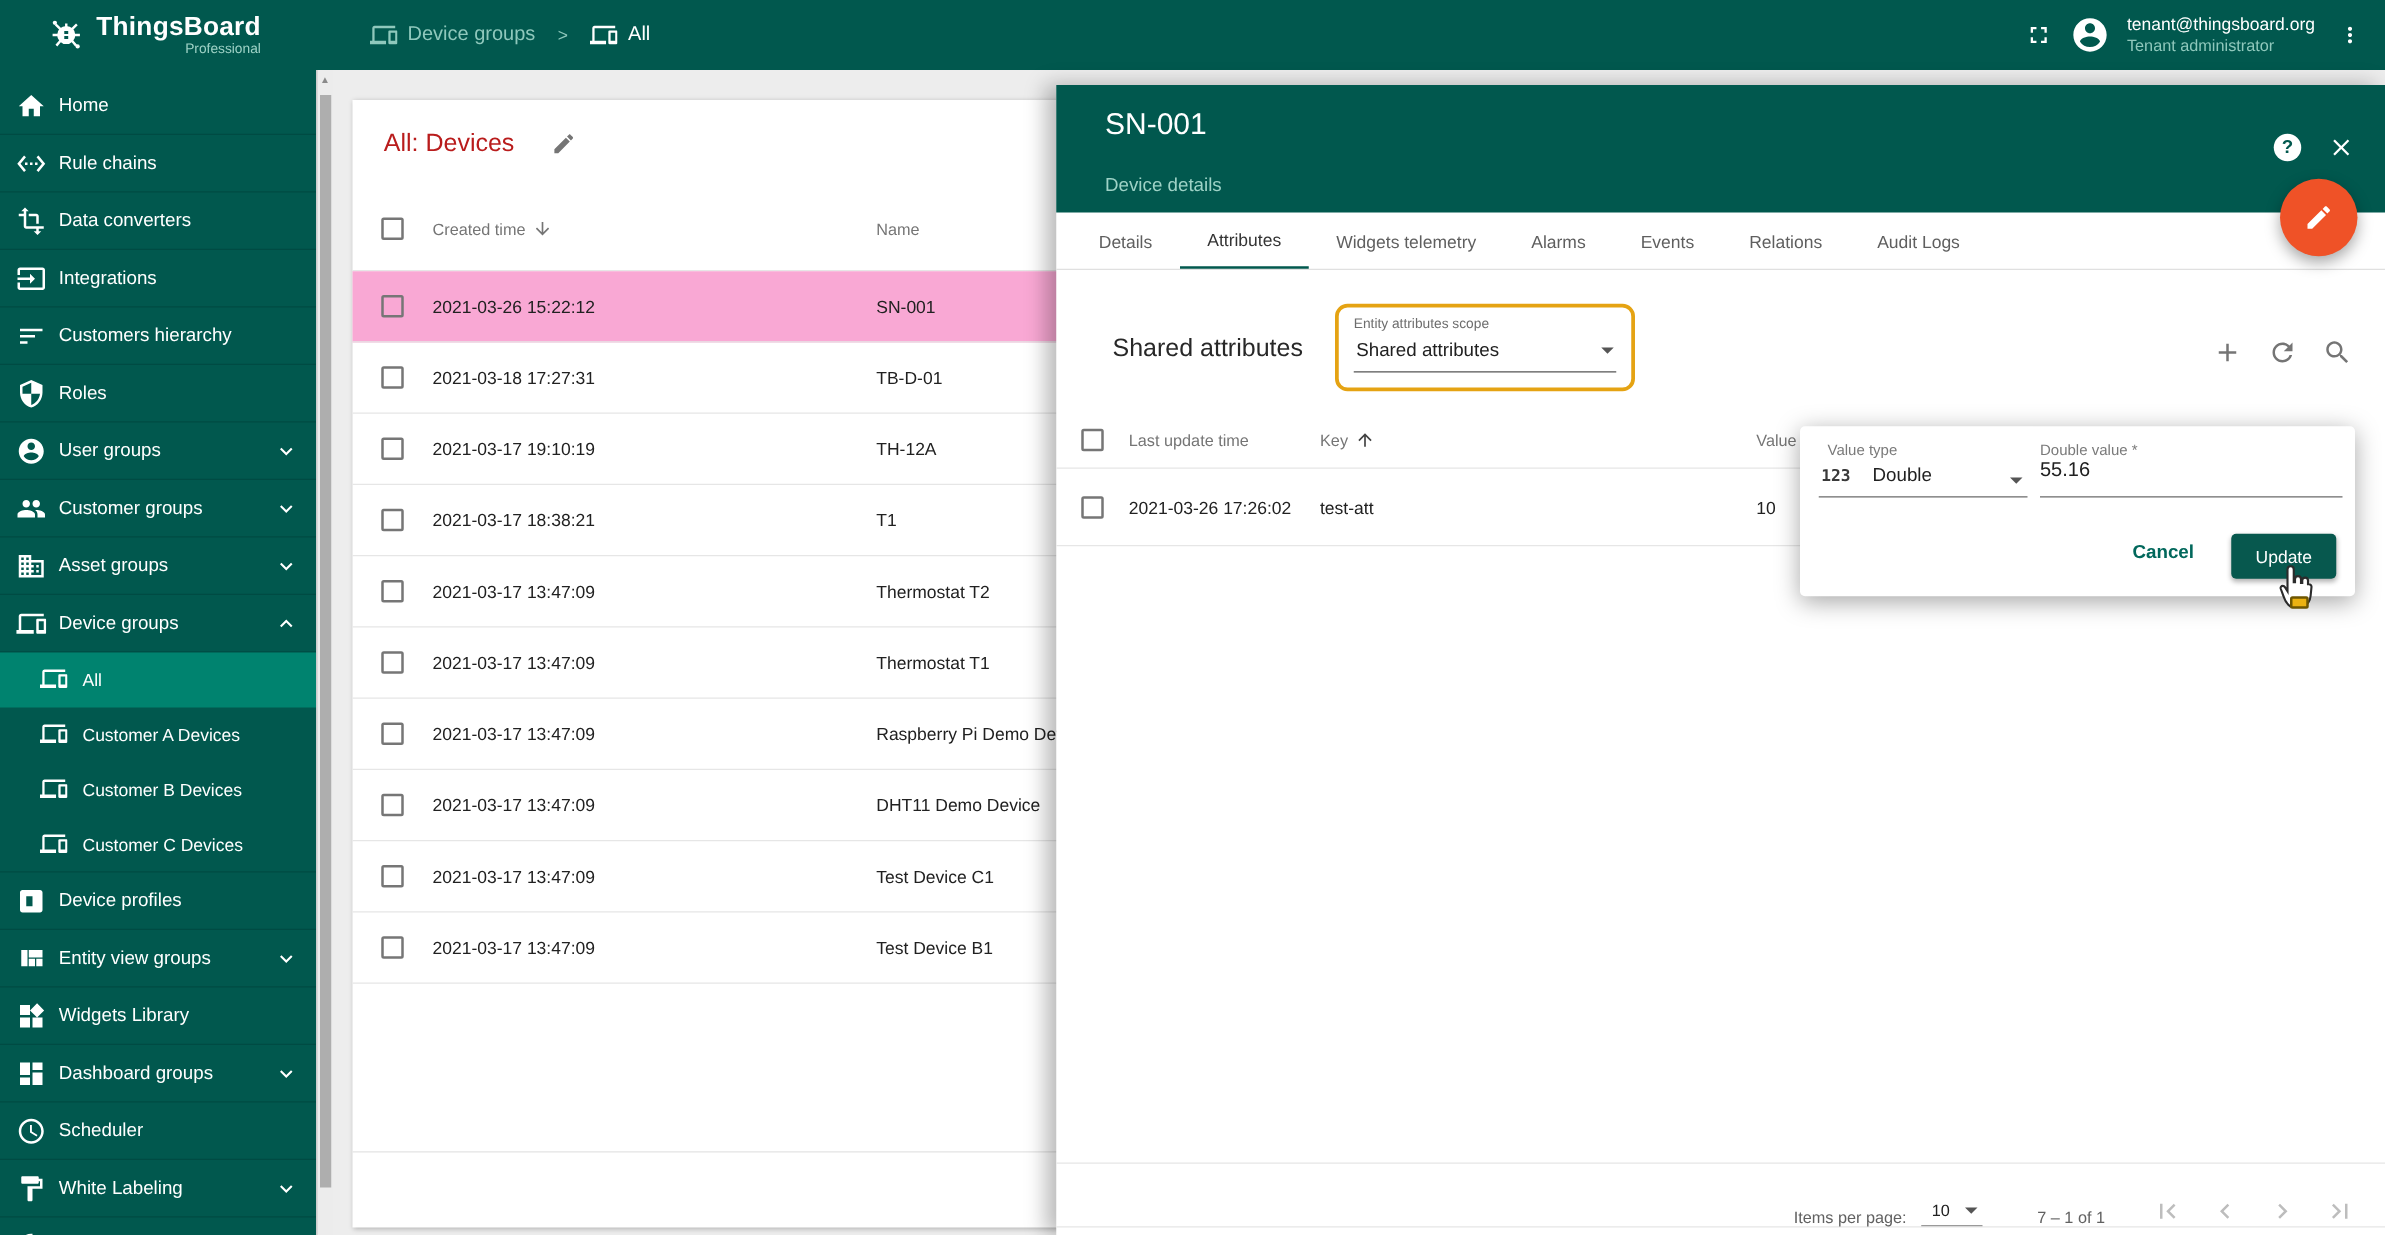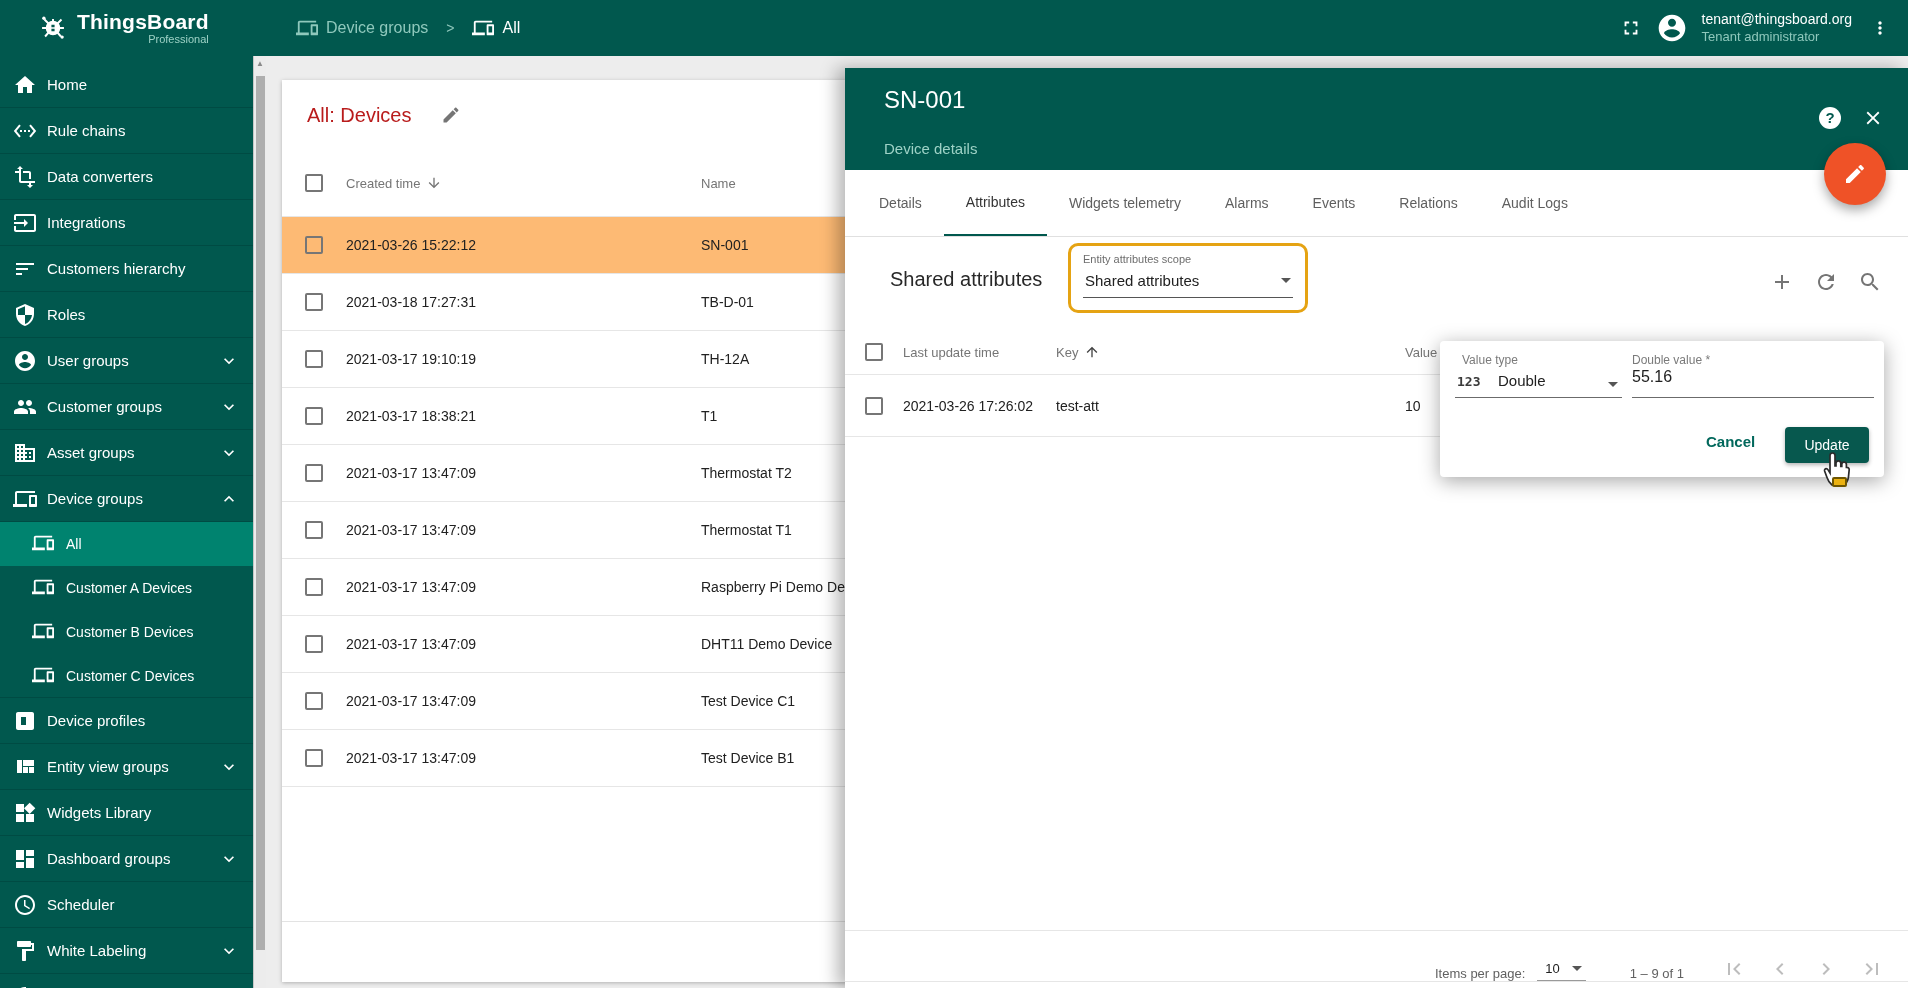--- a/index.html
+++ b/index.html
@@ -46,33 +46,33 @@
   .card { position:absolute; left:282px; top:80px; width:580px; height:902px; background:#fff; box-shadow:0 1px 4px rgba(0,0,0,.25); }
   .card-title-row { height:70px; display:flex; align-items:center; padding-left:25px; }
   .card-title { font-size:20px; color:#b91c1c; }
   .edit-pencil { margin-left:30px; color:#757575; cursor:pointer; }
   .thead-row { height:67px; display:flex; align-items:center; border-bottom:1px solid #e6e6e6; }
   .col-head { font-size:13px; color:#757575; display:flex; align-items:center; gap:6px; cursor:pointer; }
   .cb { width:18px; height:18px; border:2px solid #767676; border-radius:2px; flex:none; cursor:pointer; }
   .cb-cell { width:64px; display:flex; justify-content:center; flex:none; }
   .col-created { width:355px; flex:none; }
   .trow { height:57px; display:flex; align-items:center; border-bottom:1px solid #e6e6e6; font-size:14px; cursor:pointer; white-space:nowrap; }
-  .trow.selected { background:#fdba74; }
+  .trow.selected { background:#f9a8d4; }
   .sort-ic { width:16px; height:16px; color:#757575; }
   .card-footer-line { position:absolute; left:0; right:0; top:841px; border-top:1px solid #e3e3e3; }
 
   
   .panel { position:absolute; left:845px; top:68px; width:1063px; height:920px; background:#fff; box-shadow:-8px 0 16px rgba(0,0,0,.28); z-index:10; }
   .panel-header { height:102px; background:#01584E; color:#fff; padding:18px 0 0 39px; position:relative; }
   .panel-title { font-size:24px; }
   .panel-sub { font-size:15px; color:#9ed2c6; margin-top:26px; }
   .help-btn { position:absolute; left:974px; top:39px; width:22px; height:22px; background:#fff; color:#01584E; border-radius:50%; font-size:15px; font-weight:bold; text-align:center; line-height:22px; cursor:pointer; }
   .close-btn { position:absolute; left:1017px; top:39px; width:22px; height:22px; color:#fff; cursor:pointer; }
   .fab { position:absolute; left:979px; top:75px; width:62px; height:62px; border-radius:50%; background:#EF5227; color:#fff; display:flex; align-items:center; justify-content:center; box-shadow:0 5px 12px rgba(0,0,0,.35); cursor:pointer; z-index:20; }
-  .tabs { height:67px; display:flex; align-items:stretch; padding-left:12px; border-bottom:1px solid #e0e0e0; }
+  .tabs { height:46px; display:flex; align-items:stretch; padding-left:12px; border-bottom:1px solid #e0e0e0; }
   .tab { display:flex; align-items:center; padding:0 22px; font-size:14px; color:#5f5f5f; cursor:pointer; }
   .tab.active { color:#343434; border-bottom:2px solid #01584E; }
 
   .section-title { position:absolute; left:45px; top:200px; font-size:20px; color:#282828; }
   .scope-box { position:absolute; left:223px; top:175px; width:240px; height:70px; border:3px solid #E5A313; border-radius:10px; padding:7px 12px 0 12px; cursor:pointer; }
   .scope-label { font-size:11px; color:#6d6d6d; }
   .scope-value-row { display:flex; align-items:center; justify-content:space-between; border-bottom:1px solid #555; padding:7px 2px 8px 2px; }
   .scope-value { font-size:15px; color:#212121; }
   .caret { width:0; height:0; border-left:5px solid transparent; border-right:5px solid transparent; border-top:5px solid #555; }
   .panel-actions { position:absolute; left:925px; top:202px; display:flex; gap:20px; color:#757575; }
@@ -561,21 +561,21 @@
       <span class="a-val">10</span>
     </div>
   </div>
 
   <div class="pag">
     <span>Items per page:</span>
     <span class="ipp-value">
       <span>10</span>
       <span class="caret"></span>
     </span>
-    <span class="pag-range">1 – 9 of 1</span>
+    <span class="pag-range">7 – 1 of 1</span>
     <span class="pag-btns">
       <span class="pbtn">
           <svg width="24" height="24" viewBox="0 0 24 24">
             <path d="M18.41 16.59 13.82 12l4.59-4.59L17 6l-6 6 6 6 1.41-1.41zM6 6h2v12H6V6z"></path>
           </svg>
         </span>
       <span class="pbtn">
           <svg width="24" height="24" viewBox="0 0 24 24">
             <path d="M15.41 7.41 14 6l-6 6 6 6 1.41-1.41L10.83 12z"></path>
           </svg>

